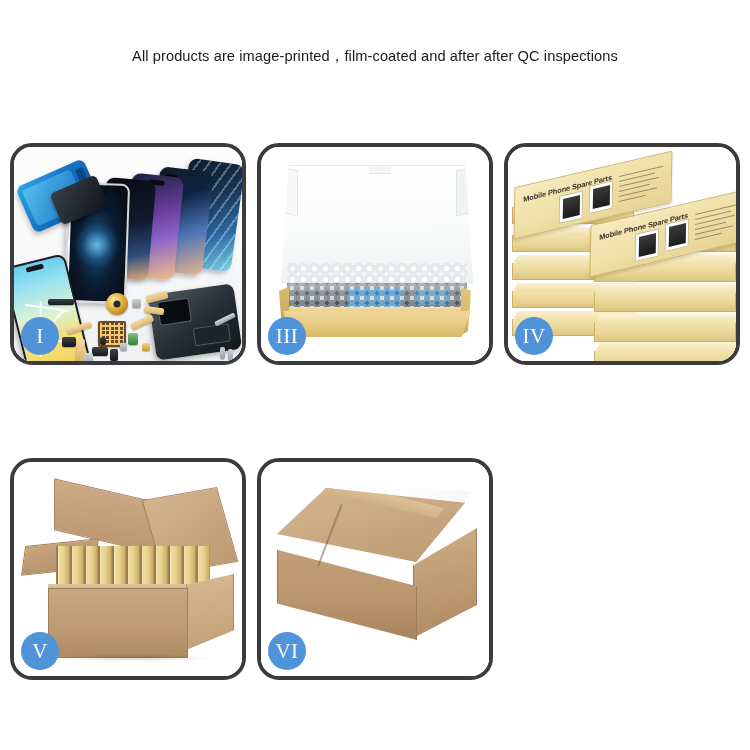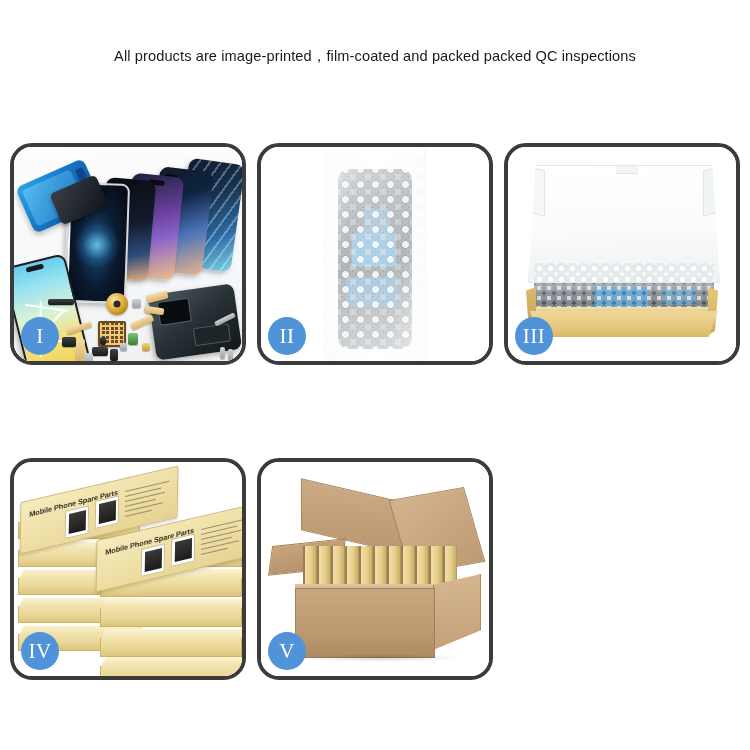--- a/index.html
+++ b/index.html
@@ -356,21 +356,21 @@
   .c6-wrap { position:absolute; left: 104px; top: -2px; width: 92px; height: 26px;
          background: linear-gradient(120deg, rgba(255,255,255,.82), rgba(230,238,242,.45));
          clip-path: polygon(10% 0, 100% 22%, 82% 100%, 0 64%); }
 </style>
 </head>
 <body>
 
 <div class="page">
 
   <div class="header">
-    <div class="page-subtitle">All products are image-printed，film-coated and packed packed QC inspections</div>
+    <div class="page-subtitle">All products are image-printed，film-coated and after after QC inspections</div>
   </div>
 
   <div class="grid">
 
     <div class="panel">
       <div class="panel-stage">
         <div class="p1-bg"></div>
 
         <div class="phone ph-a"></div>
         <div class="phone ph-b"></div>
@@ -416,35 +416,20 @@
         <div class="part dark" style="left:86px;  top:190px; width:6px;  height:8px;"></div>
         <div class="part gold" style="left:128px; top:196px; width:8px;  height:8px;"></div>
         <div class="part metal" style="left:200px; top:170px; width:22px; height:5px; transform:rotate(-26deg);"></div>
         <div class="part metal" style="left:206px; top:200px; width:5px;  height:12px;"></div>
         <div class="part metal" style="left:214px; top:202px; width:5px;  height:12px;"></div>
 
         <div class="badge">I</div>
       </div>
     </div>
 
-    <div class="panel">
-      <div class="panel-stage">
-        <div class="bw-wrap">
-          <div class="bw-item">
-            <div class="blue3"></div>
-            <div class="blue1"></div>
-            <div class="blue2"></div>
-          </div>
-        </div>
-        <div class="bubbles"></div>
-        <div class="bubbles offset"></div>
-        <div class="bw-sheen"></div>
-        <div class="badge">II</div>
-      </div>
-    </div>
 
     <div class="panel">
       <div class="panel-stage">
         <div class="m3-lid">
           <div class="flapL"></div>
           <div class="flapR"></div>
         </div>
         <div class="m3-foam"></div>
         <div class="m3-inner">
           <div class="bl"></div>
@@ -527,15 +512,32 @@
           </div>
           <div class="c5-rim"></div>
           <div class="c5-side"></div>
           <div class="c5-body"></div>
           <div class="c5-shadow"></div>
         </div>
         <div class="badge">V</div>
       </div>
     </div>
 
+    <div class="panel">
+      <div class="panel-stage">
+        <div class="c6">
+          <div class="c6-wrap"></div>
+          <div class="c6-top">
+            <div class="c6-tape"></div>
+          </div>
+          <div class="c6-side"></div>
+          <div class="c6-front">
+            <div class="c6-lbl1"></div>
+            <div class="c6-lbl2"></div>
+          </div>
+          <div class="c6-seam"></div>
+        </div>
+        <div class="badge">VI</div>
+      </div>
+    </div>
 
   </div>
 </div>
 
 </body></html>

